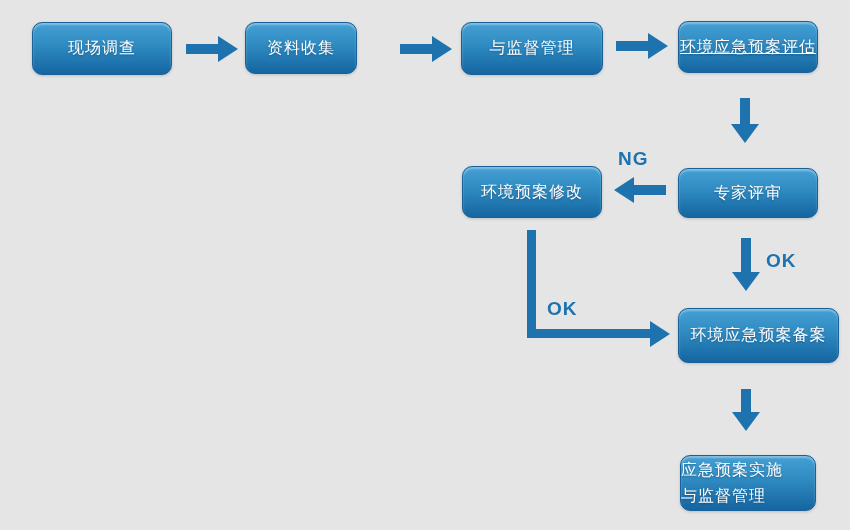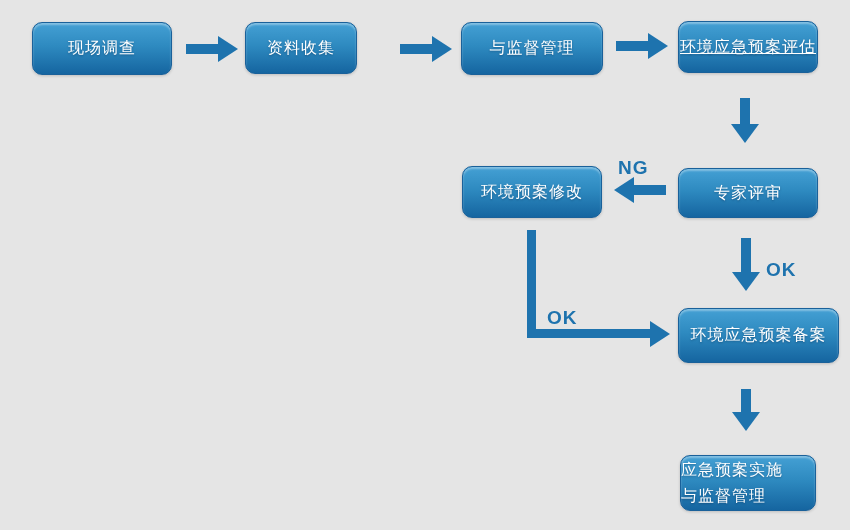--- a/index.html
+++ b/index.html
@@ -70,21 +70,20 @@
                 border-left: 20px solid #1e73ae;
                 border-top: 13px solid transparent; border-bottom: 13px solid transparent; }
 
   
   .edge-label {
     position: absolute;
     color: #1e73ae;
     font-weight: bold;
     font-size: 19px;
     letter-spacing: 1px;
-    margin-top: 9px;
   }
   .lbl-ng  { left: 618px; top: 148px; }
   .lbl-ok1 { left: 766px; top: 250px; }
   .lbl-ok2 { left: 547px; top: 298px; }
 </style>
 </head>
 <body>
 
 <div class="canvas">
 

